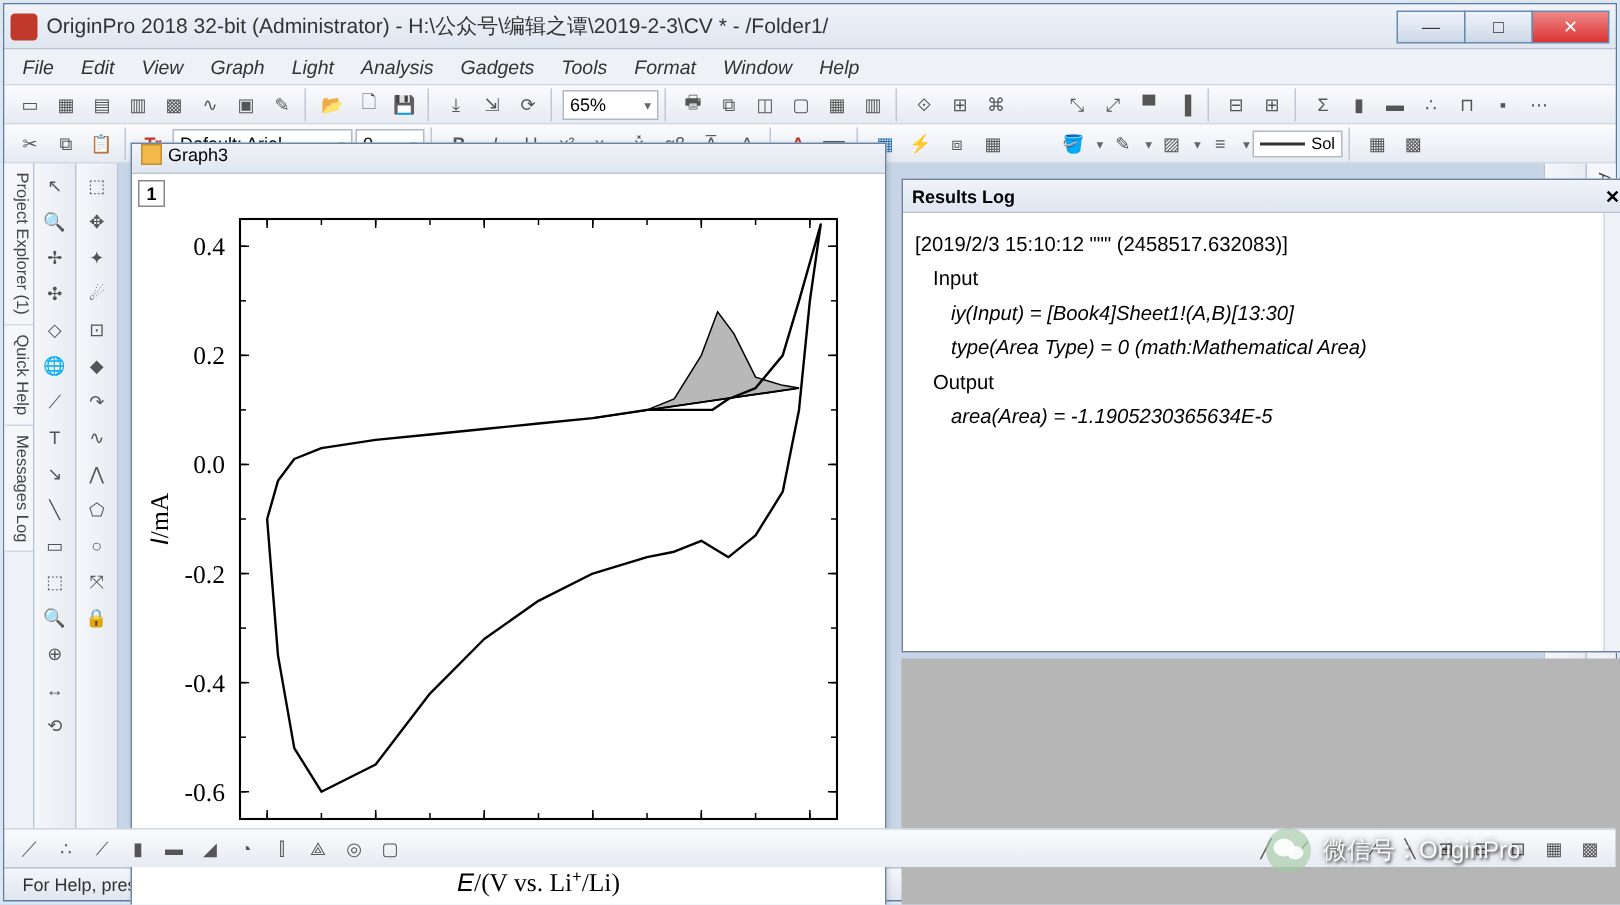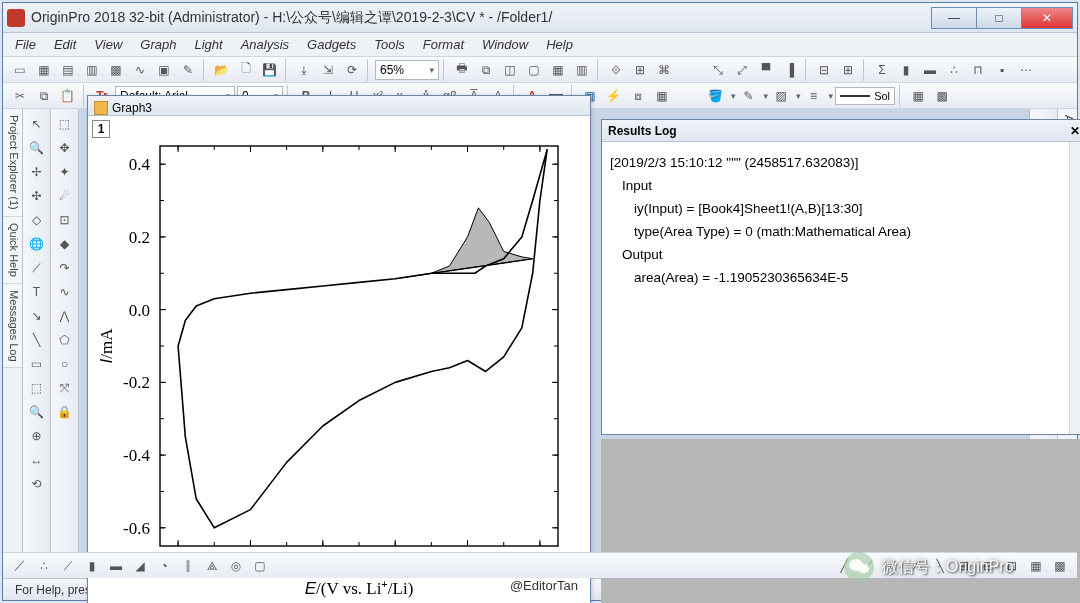--- a/index.html
+++ b/index.html
@@ -22,33 +22,33 @@
 .sol-box { width: 60px; height: 18px; border: 1px solid #b0b8c4; background: #fff; font-size: 11px; padding: 0 4px; display: flex; align-items: center; }
 .line-sample { width: 30px; height: 0; border-top: 2px solid #333; margin-right: 4px; }
 .color-swatch { width: 14px; height: 4px; background: #333; border: 1px solid #555; }
 .body-area { flex: 1; display: flex; background: #c8d5e6; position: relative; }
 .vtab-strip { width: 20px; background: #eef1f6; border-right: 1px solid #b8c4d4; display: flex; flex-direction: column; font-size: 11px; }
 .vtab { writing-mode: vertical-rl; padding: 6px 2px; border-bottom: 1px solid #cfd7e2; color: #444; background: #f4f6fa; cursor: default; }
 .vtool-col { width: 28px; background: linear-gradient(90deg,#f4f6fa,#e8ecf2); border-right: 1px solid #b8c4d4; display: flex; flex-direction: column; align-items: center; padding-top: 4px; gap: 2px; }
 .vtbtn { width: 22px; height: 22px; border: 1px solid transparent; display: flex; align-items: center; justify-content: center; font-size: 12px; color: #555; }
 .workspace { flex: 1; position: relative; background: #c8d5e6; }
 .graph-win { position: absolute; left: 8px; top: -14px; width: 504px; height: 530px; background: #fff; border: 1px solid #6b84a3; box-shadow: 1px 1px 4px rgba(0,0,0,0.15); }
-.graph-title { height: 20px; background: linear-gradient(#f0f3f8,#dfe6f0); border-bottom: 1px solid #b8c4d4; display: flex; align-items: flex-end; font-size: 12px; padding: 0 6px; }
+.graph-title { height: 20px; background: linear-gradient(#f0f3f8,#dfe6f0); border-bottom: 1px solid #b8c4d4; display: flex; align-items: flex-start; font-size: 12px; padding: 0 6px; }
 .graph-title .gicon { width: 14px; height: 14px; background: #f2b84b; margin-right: 4px; border: 1px solid #c28f2a; }
 .plot-area { position: relative; width: 100%; height: calc(100% - 20px); background: #fff; }
 .layer-badge { position: absolute; left: 4px; top: 4px; width: 18px; height: 18px; border: 1px solid #888; background: #fff; font-size: 12px; font-weight: bold; display: flex; align-items: center; justify-content: center; }
 svg.cv-plot { position: absolute; left: 0; top: 0; }
 .axis-text { font-family: "Times New Roman", serif; font-size: 17px; fill: #000; }
 .tick-text { font-family: "Times New Roman", serif; font-size: 17px; fill: #000; }
 .watermark { position: absolute; right: 12px; bottom: 30px; font-size: 13px; color: #333; text-align: right; font-family: SimSun, serif; line-height: 1.2; }
 .results-win { position: absolute; left: 522px; top: 10px; width: 486px; height: 316px; background: #fff; border: 1px solid #6b84a3; display: flex; flex-direction: column; }
 .results-title { height: 22px; background: linear-gradient(#f0f3f8,#dfe6f0); border-bottom: 1px solid #b8c4d4; display: flex; align-items: center; justify-content: space-between; padding: 0 6px; font-size: 12px; font-weight: bold; }
 .results-body { flex: 1; padding: 10px 8px; font-size: 13.5px; font-family: Arial, sans-serif; color: #000; line-height: 1.7; overflow: auto; }
 .results-body .ind1 { padding-left: 12px; }
-.results-body .ind2 { padding-left: 24px; }
+.results-body .ind2 { padding-left: 24px; font-style: italic; }
 .scroll-v { width: 17px; background: #eef1f6; border-left: 1px solid #cfd7e2; }
 .coord-bar { height: 22px; background: #000; color: #2ecc40; font-family: Consolas, monospace; font-size: 12px; display: flex; align-items: center; padding: 0 6px; position: absolute; left: 238px; bottom: 24px; width: 480px; }
 .status-bar { height: 22px; background: linear-gradient(#f4f6fa,#e0e6ee); border-top: 1px solid #b8c4d4; display: flex; align-items: center; font-size: 12px; color: #333; padding: 0 8px; justify-content: space-between; }
 .status-right { display: flex; gap: 6px; align-items: center; font-size: 11.5px; }
 .status-seg { padding: 0 4px; }
 .bottom-toolbar { height: 26px; background: linear-gradient(#fafbfd,#e6ebf2); border-top: 1px solid #cfd7e2; display: flex; align-items: center; padding: 0 6px; gap: 2px; position: relative; }
 .spacer { flex: 1; }
 .wx-overlay { position: absolute; right: 26px; bottom: 18px; width: 210px; height: 36px; display: flex; align-items: center; gap: 8px; color: rgba(255,255,255,0.95); font-size: 16px; pointer-events: none; text-shadow: 0 0 4px rgba(0,0,0,0.5),1px 1px 2px rgba(0,0,0,0.6); }
 .wx-icon { width: 30px; height: 30px; border-radius: 50%; background: rgba(160,200,160,0.6); position: relative; }
 .wx-icon::before, .wx-icon::after { content: ""; position: absolute; border-radius: 50%; background: rgba(255,255,255,0.9); }
@@ -328,24 +328,20 @@
               <line x1="72" y1="84.54545454545456" x2="76" y2="84.54545454545456" stroke="#000"></line>
               <line x1="470" y1="84.54545454545456" x2="466" y2="84.54545454545456" stroke="#000"></line>
               <line x1="72" y1="48.18181818181819" x2="76" y2="48.18181818181819" stroke="#000"></line>
               <line x1="470" y1="48.18181818181819" x2="466" y2="48.18181818181819" stroke="#000"></line>
               <path d="M343.3636363636363 157.2727272727273 L361.45454545454544 150 L379.54545454545456 120.90909090909093 L390.4 91.81818181818181 L401.25454545454545 106.36363636363637 L415.72727272727275 135.4545454545455 L433.8181818181818 140.90909090909093 L444.67272727272723 142.72727272727275 L444.67272727272723 142.72727272727275 L343.3636363636363 157.2727272727273 Z" fill="#b8b8b8" stroke="#000" stroke-width="1"></path>
               <line x1="307.18181818181813" y1="162.72727272727275" x2="444.67272727272723" y2="142.72727272727275" stroke="#000" stroke-width="1.2"></line>
               <path d="M90.09090909090911 230 L 97.32727272727274 320.9090909090909 L 108.18181818181822 382.72727272727275 L 126.27272727272728 411.8181818181818 L 162.45454545454544 393.6363636363636 L 198.63636363636365 346.3636363636364 L 234.81818181818184 310 L 271 284.5454545454545 L 307.18181818181813 266.3636363636364 L 343.3636363636363 255.4545454545455 L 361.45454545454544 251.8181818181818 L 379.54545454545456 244.54545454545456 L 397.6363636363636 255.4545454545455 L 415.72727272727275 240.9090909090909 L 433.8181818181818 211.81818181818184 L 444.67272727272723 157.2727272727273 L 451.9090909090909 84.54545454545456 L 459.1454545454545 33.63636363636368 L 459.1454545454545 33.63636363636368 L 444.67272727272723 84.54545454545456 L 433.8181818181818 120.90909090909093 L 415.72727272727275 142.72727272727275 L 397.6363636363636 150 L 386.78181818181815 157.2727272727273 L 372.3090909090909 157.2727272727273 L 361.45454545454544 157.2727272727273 L 343.3636363636363 157.2727272727273 L 307.18181818181813 162.72727272727275 L 271 166.36363636363637 L 234.81818181818184 170 L 198.63636363636365 173.63636363636363 L 162.45454545454544 177.27272727272725 L 126.27272727272728 182.72727272727275 L 108.18181818181822 190 L 97.32727272727274 204.54545454545456 L 90.09090909090911 230" fill="none" stroke="#000" stroke-width="1.6" stroke-linejoin="round"></path>
               <text x="271" y="478" text-anchor="middle" class="axis-text"><tspan font-style="italic">E</tspan>/(V vs. Li<tspan baseline-shift="super" font-size="11">+</tspan>/Li)</text>
               <text x="0" y="0" text-anchor="middle" class="axis-text" transform="translate(24 230) rotate(-90)"><tspan font-style="italic">I</tspan>/mA</text>
             </svg>
-          <div class="watermark">
-            <div>"编辑之谭"公众号</div>
-            <div>@EditorTan</div>
-          </div>
         </div>
       </div>
 
       <div class="results-win">
         <div class="results-title">
           <span>Results Log</span>
           <span>✕</span>
         </div>
         <div style="display:flex;flex:1">
           <div class="results-body">

